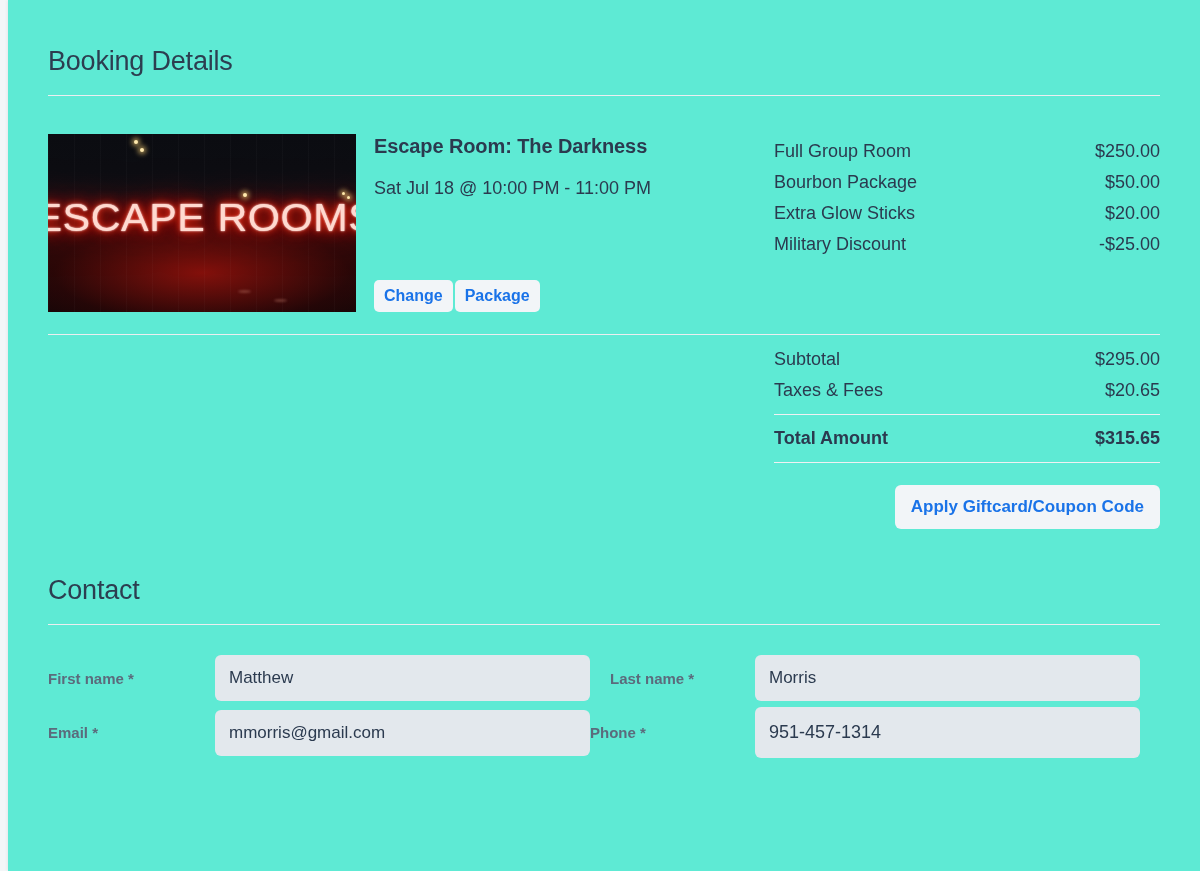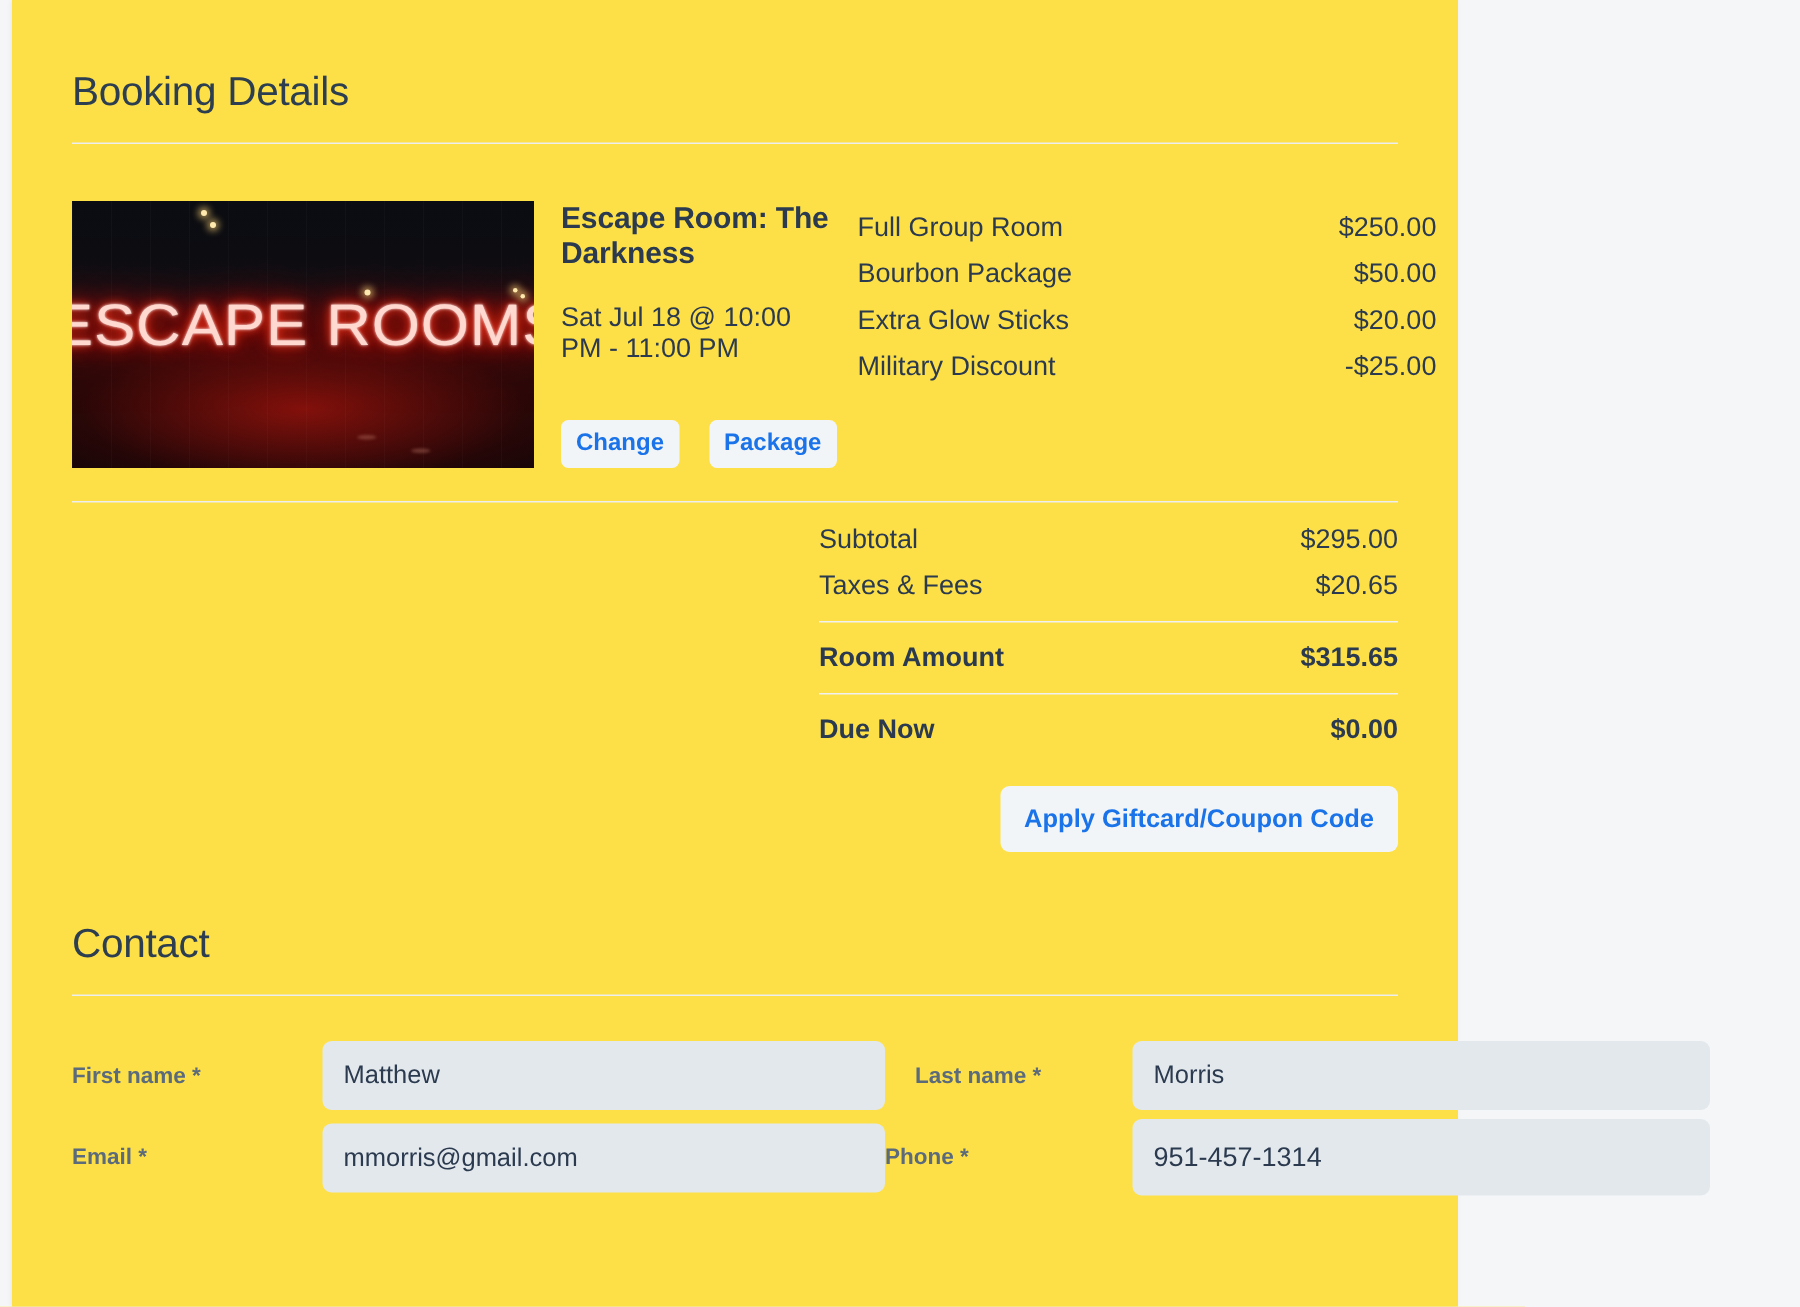--- a/index.html
+++ b/index.html
@@ -9,23 +9,23 @@
     height: 871px;
     background: #f4f6f8;
     font-family: "Liberation Sans", sans-serif;
     -webkit-font-smoothing: antialiased;
   }
 
   .page-card {
     position: absolute;
     left: 8px;
     top: 0;
-    width: 964px;
+    width: 1192px;
     min-height: 871px;
-    background: #fde047;
+    background: #5eead4;
     box-shadow: -1px 0 3px rgba(0,0,0,0.06);
   }
 
   .inner {
     padding: 0 40px;
   }
 
   
   .section-title {
     font-size: 27px;
@@ -130,21 +130,21 @@
     letter-spacing: -0.1px;
   }
   .item-when {
     font-size: 18px;
     color: #2b3a4f;
     margin-top: 20px;
   }
   .item-actions {
     margin-top: auto;
     display: flex;
-    gap: 20px;
+    gap: 2px;
     padding-bottom: 0px;
   }
   .link-btn {
     font-size: 16px;
     font-weight: bold;
     color: #1a73e8;
     background: #f2f5f8;
     border: none;
     border-radius: 5px;
     padding: 7px 10px;
@@ -305,30 +305,26 @@
           <span>$295.00</span>
         </div>
         <div class="sum-line">
           <span>Taxes &amp; Fees</span>
           <span>$20.65</span>
         </div>
 
         <div class="sum-rule"></div>
 
         <div class="sum-line strong">
-          <span>Room Amount</span>
+          <span>Total Amount</span>
           <span>$315.65</span>
         </div>
 
         <div class="sum-rule"></div>
 
-        <div class="sum-line strong">
-          <span>Due Now</span>
-          <span>$0.00</span>
-        </div>
 
         <div class="coupon-wrap">
           <button class="coupon-btn">Apply Giftcard/Coupon Code</button>
         </div>
       </div>
     </div>
 
     <div id="contact-title-wrap">
       <h2 class="section-title">Contact</h2>
       <div class="rule"></div>

